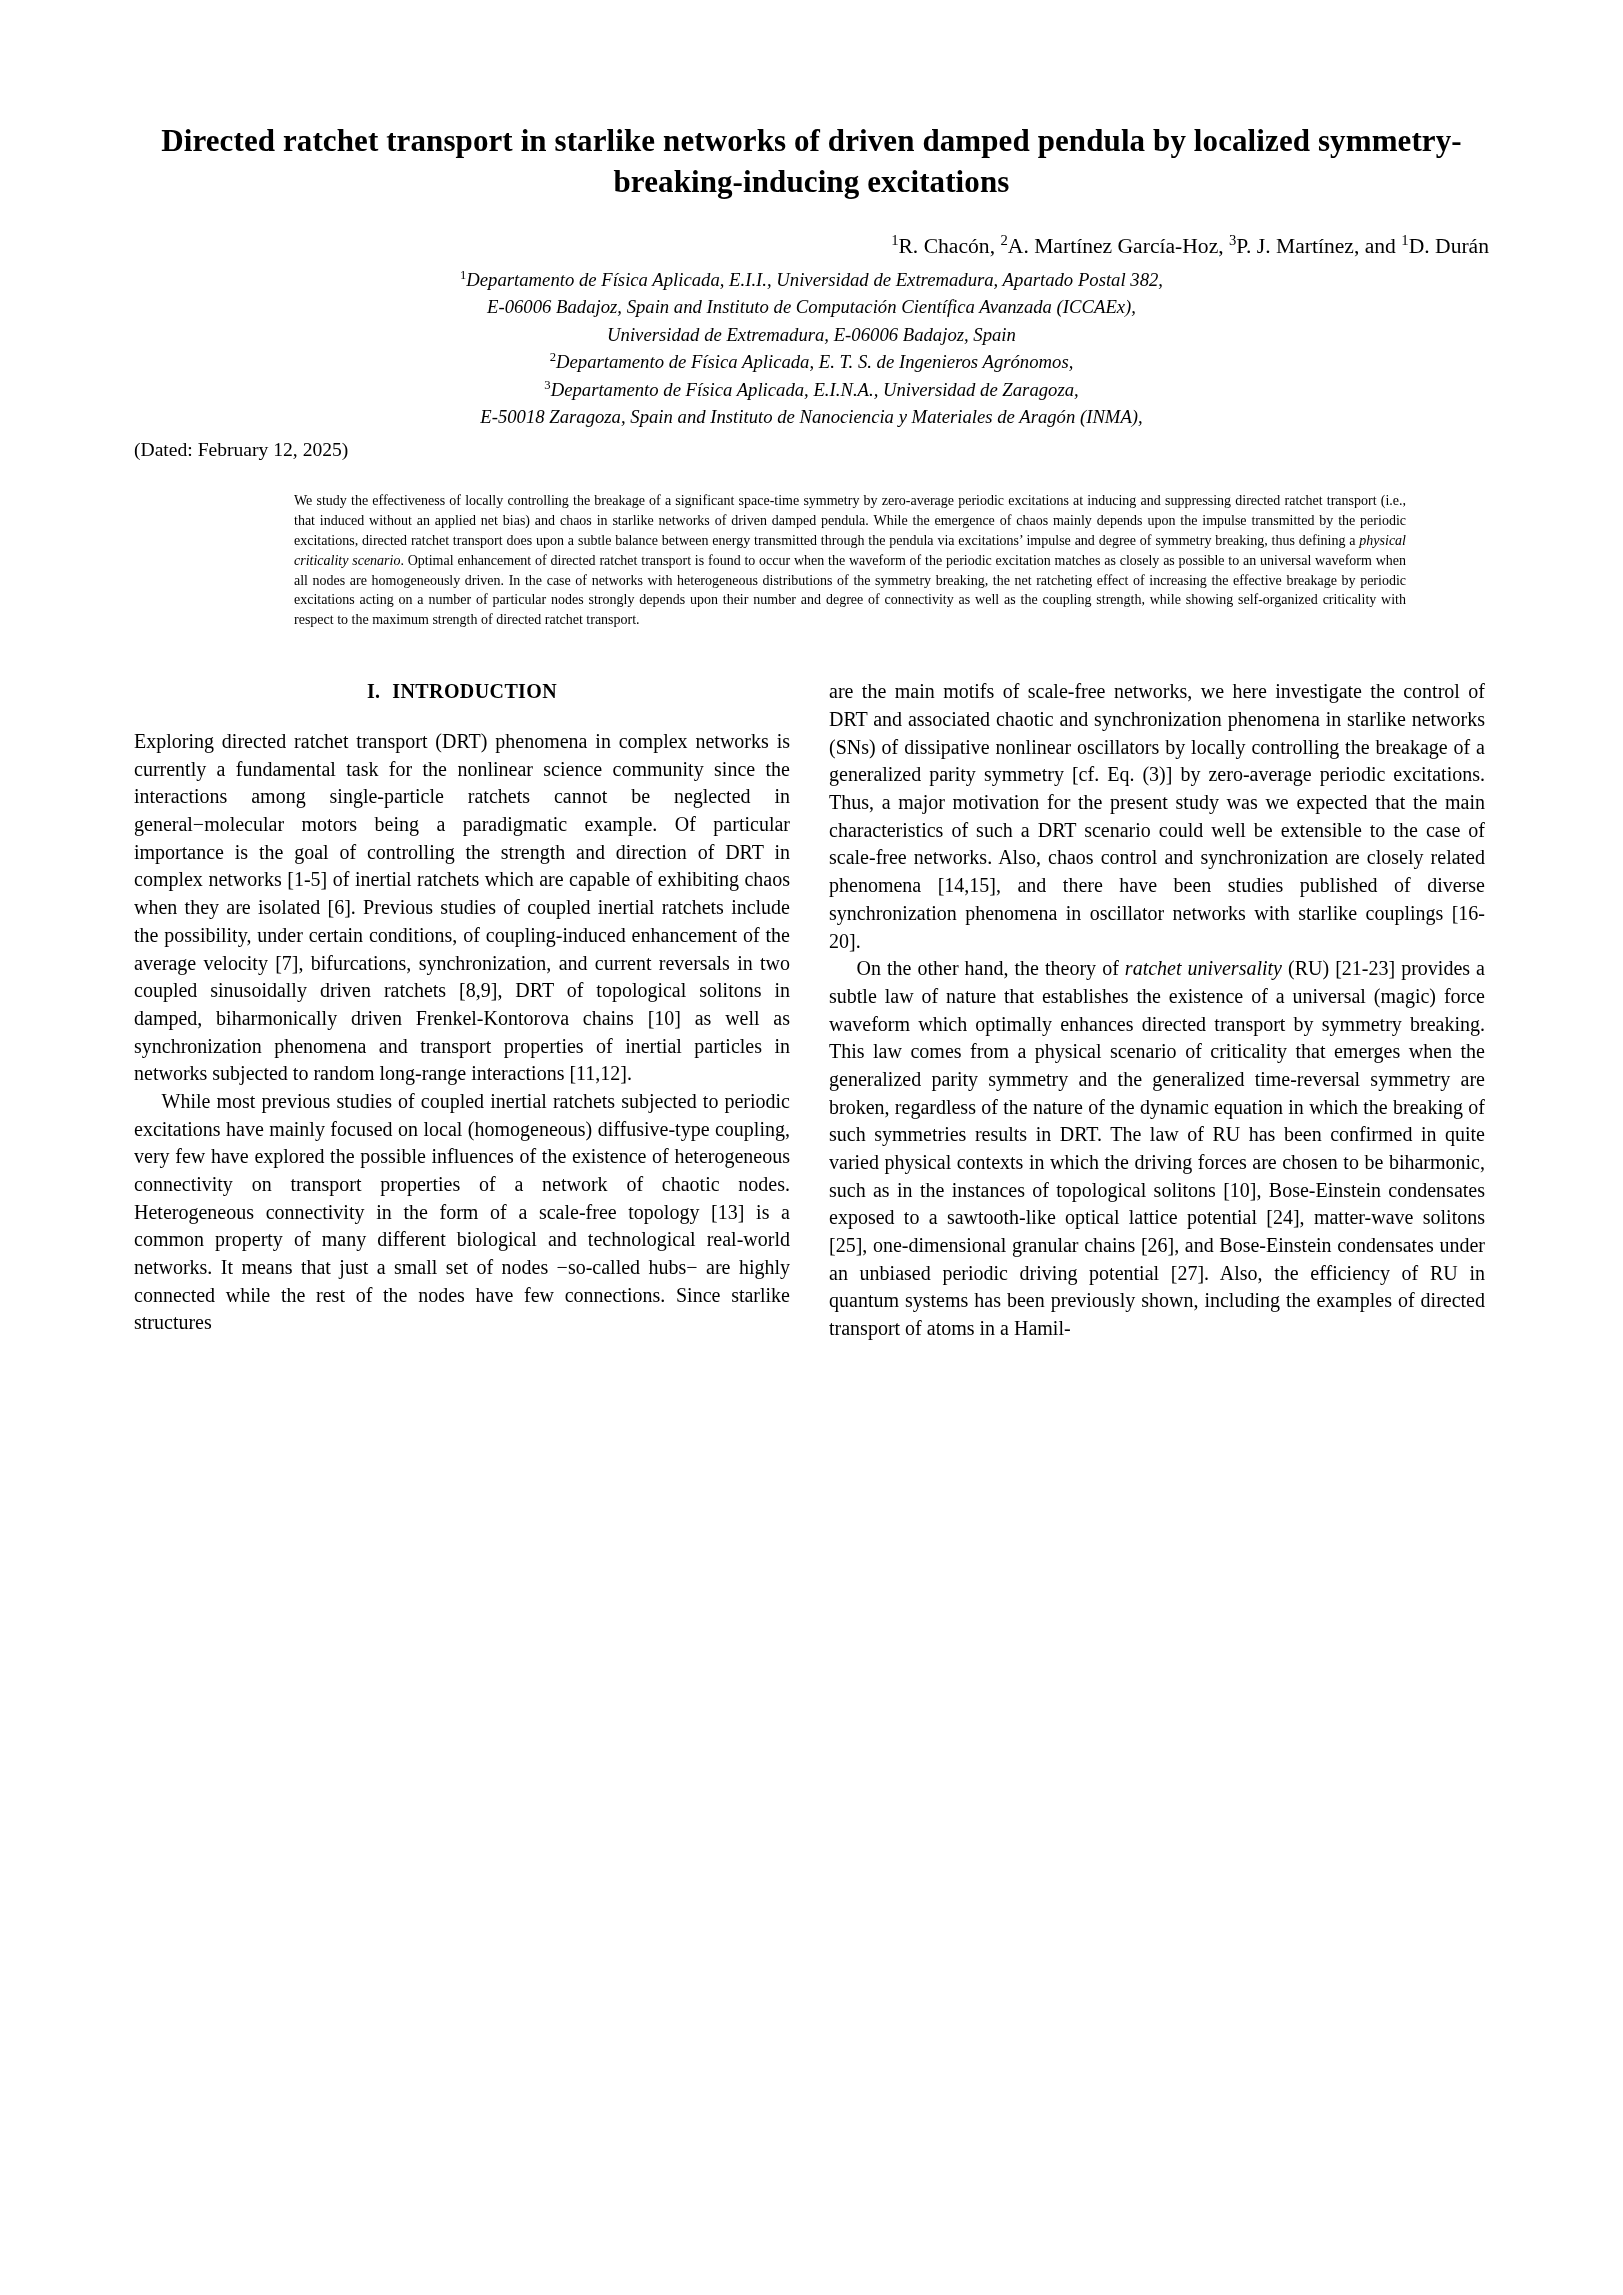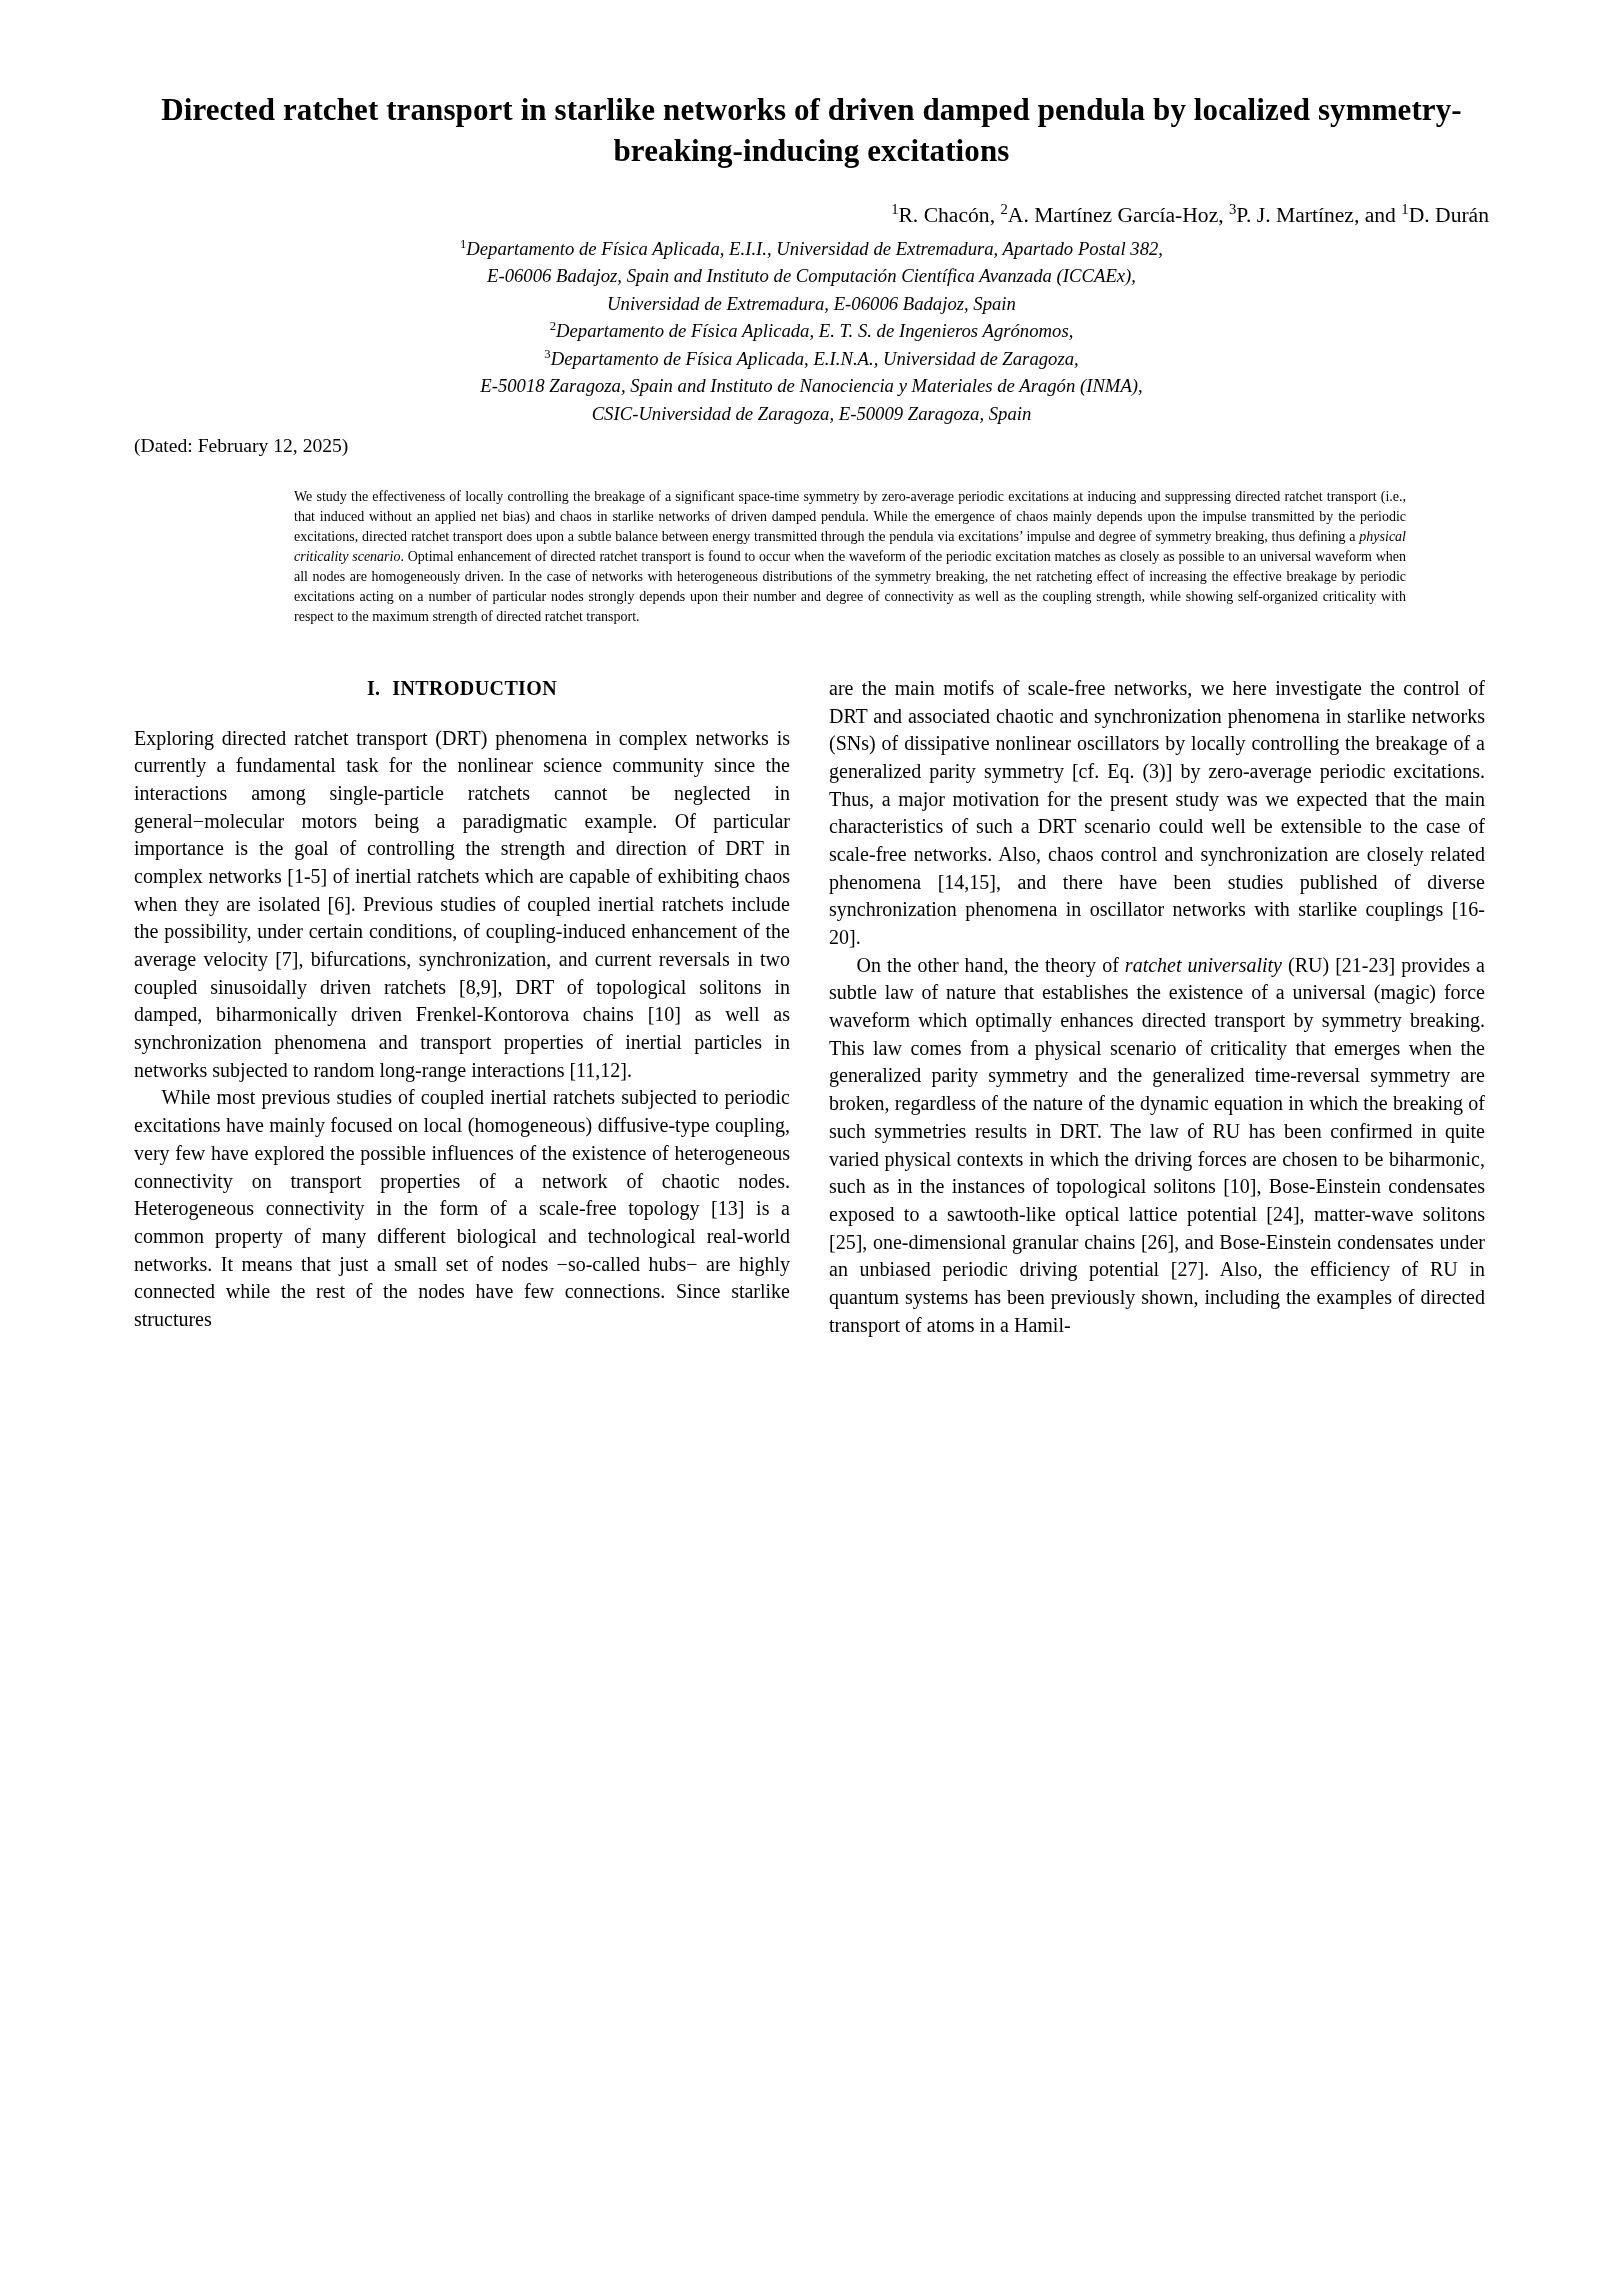--- a/index.html
+++ b/index.html
@@ -12,21 +12,21 @@
     height: 2295px;
     font-family: "Liberation Serif", "DejaVu Serif", serif;
     color: #000000;
     -webkit-font-smoothing: antialiased;
   }
   .page {
     position: relative;
     width: 1623px;
     height: 2285px;
     box-sizing: border-box;
-    padding: 89px 134px 105px 134px;
+    padding: 120px 134px 105px 134px;
   }
 
   
   .title {
     text-align: center;
     font-size: 31px;
     font-weight: bold;
     line-height: 1.33;
     letter-spacing: 0.1px;
     margin: 0 19.6px 0 19.6px;
@@ -109,21 +109,20 @@
     <sup class="af">1</sup><span>R. Chacón, </span><sup class="af">2</sup><span>A. Martínez García-Hoz, </span><sup class="af">3</sup><span>P. J. Martínez, and </span><sup class="af">1</sup><span>D. Durán</span>
   </div>
 
   <div class="affils">
     <span class="aline"><sup class="af">1</sup><span>Departamento de Física Aplicada, E.I.I., Universidad de Extremadura, Apartado Postal 382,</span></span>
     <span class="aline"><sup class="af"></sup><span>E-06006 Badajoz, Spain and Instituto de Computación Científica Avanzada (ICCAEx),</span></span>
     <span class="aline"><sup class="af"></sup><span>Universidad de Extremadura, E-06006 Badajoz, Spain</span></span>
     <span class="aline"><sup class="af">2</sup><span>Departamento de Física Aplicada, E. T. S. de Ingenieros Agrónomos,</span></span>
     <span class="aline"><sup class="af">3</sup><span>Departamento de Física Aplicada, E.I.N.A., Universidad de Zaragoza,</span></span>
     <span class="aline"><sup class="af"></sup><span>E-50018 Zaragoza, Spain and Instituto de Nanociencia y Materiales de Aragón (INMA),</span></span>
-    <span class="aline"><sup class="af"></sup><span>CSIC-Universidad de Zaragoza, E-50009 Zaragoza, Spain</span></span>
   </div>
 
   <div class="dateline">(Dated: February 12, 2025)</div>
 
   <div class="abstract">
     <span>We study the effectiveness of locally controlling the breakage of a significant space-time symmetry by zero-average periodic excitations at inducing and suppressing directed ratchet transport (i.e., that induced without an applied net bias) and chaos in starlike networks of driven damped pendula. While the emergence of chaos mainly depends upon the impulse transmitted by the periodic excitations, directed ratchet transport does upon a subtle balance between energy transmitted through the pendula via excitations’ impulse and degree of symmetry breaking, thus defining a </span><em>physical criticality scenario</em><span>. Optimal enhancement of directed ratchet transport is found to occur when the waveform of the periodic excitation matches as closely as possible to an universal waveform when all nodes are homogeneously driven. In the case of networks with heterogeneous distributions of the symmetry breaking, the net ratcheting effect of increasing the effective breakage by periodic excitations acting on a number of particular nodes strongly depends upon their number and degree of connectivity as well as the coupling strength, while showing self-organized criticality with respect to the maximum strength of directed ratchet transport.</span>
   </div>
 
   <div class="body-cols">
 

